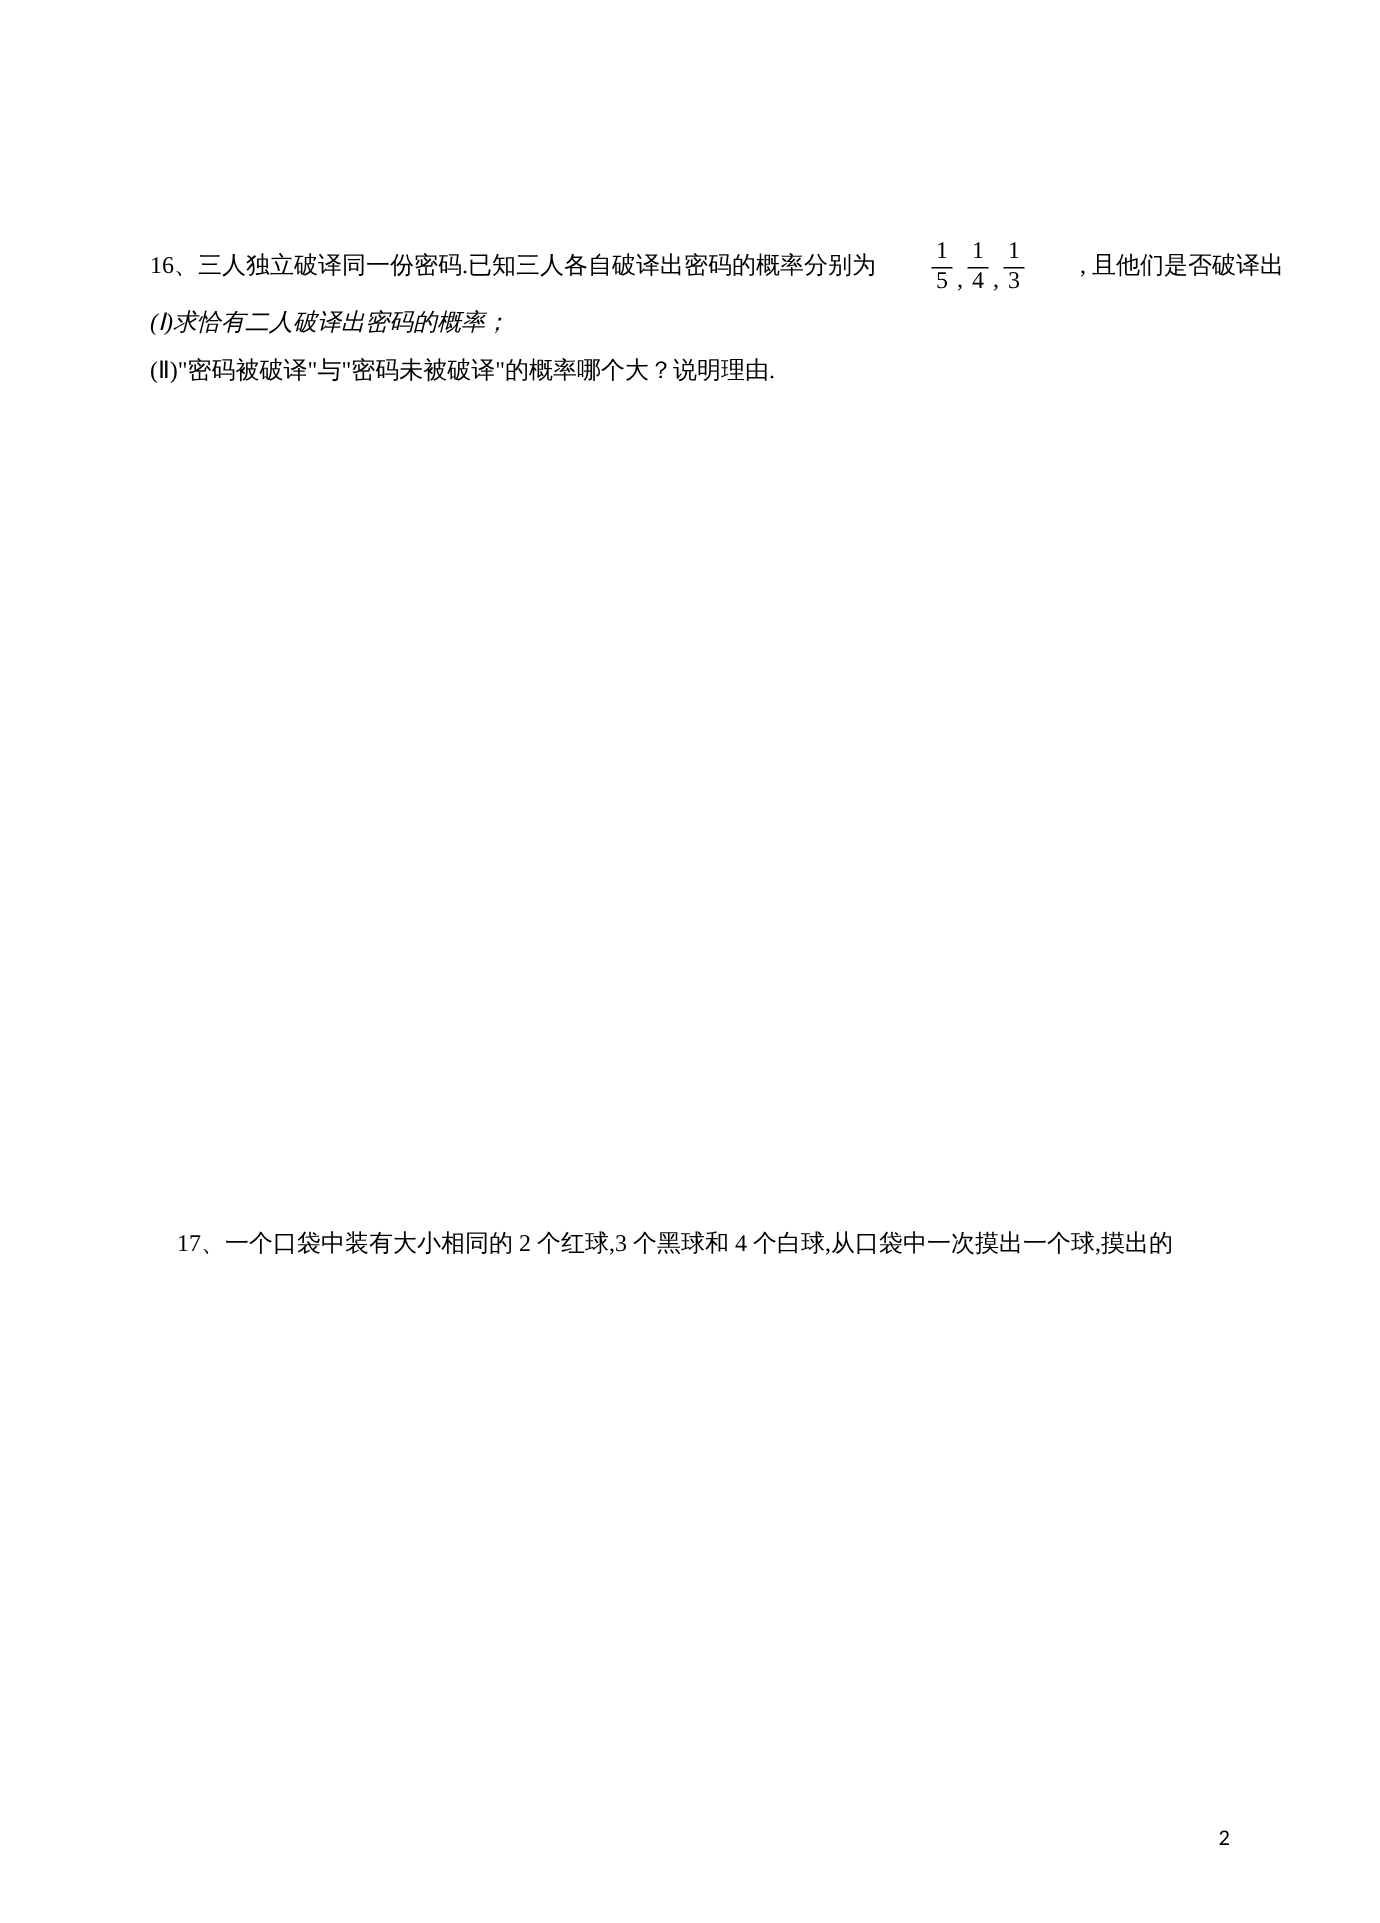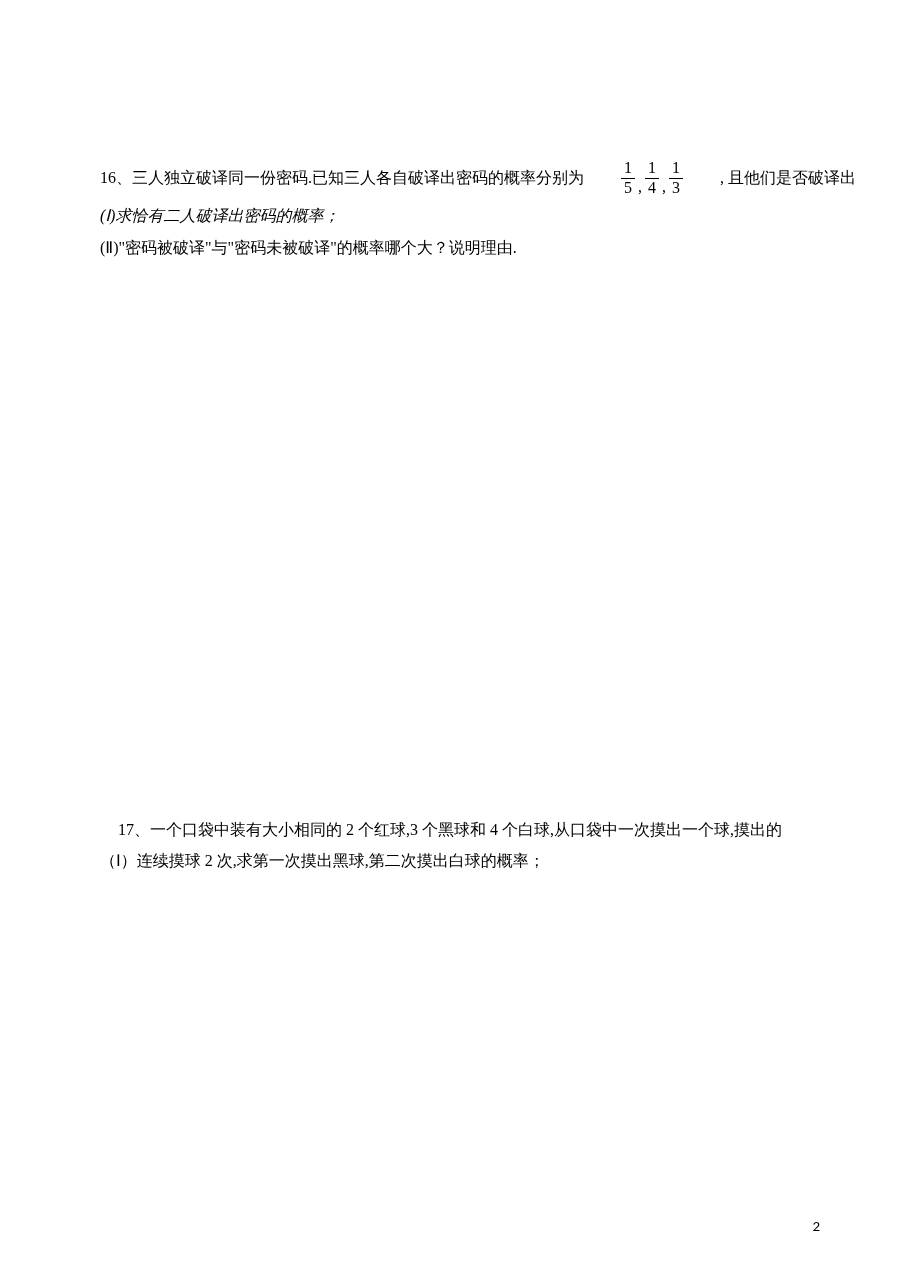--- a/index.html
+++ b/index.html
@@ -83,18 +83,17 @@
         </span>
       </span>
       <span>, 且他们是否破译出</span>
     </div>
     <div class="q16-sub1">(Ⅰ)求恰有二人破译出密码的概率；</div>
     <div class="q16-sub2">(Ⅱ)"密码被破译"与"密码未被破译"的概率哪个大？说明理由.</div>
   </div>
 
   <div class="q17">
     <div class="q17-intro-a">17、一个口袋中装有大小相同的 2 个红球,3 个黑球和 4 个白球,从口袋中一次摸出一个球,摸出的</div>
-    <div class="q17-sub">（Ⅰ）连续摸球 2 次,求第一次摸出黑球,第二次摸出白球的概率；</div>
   </div>
 
 </div>
 
 <div class="page-num">2</div>
 
 </body></html>

